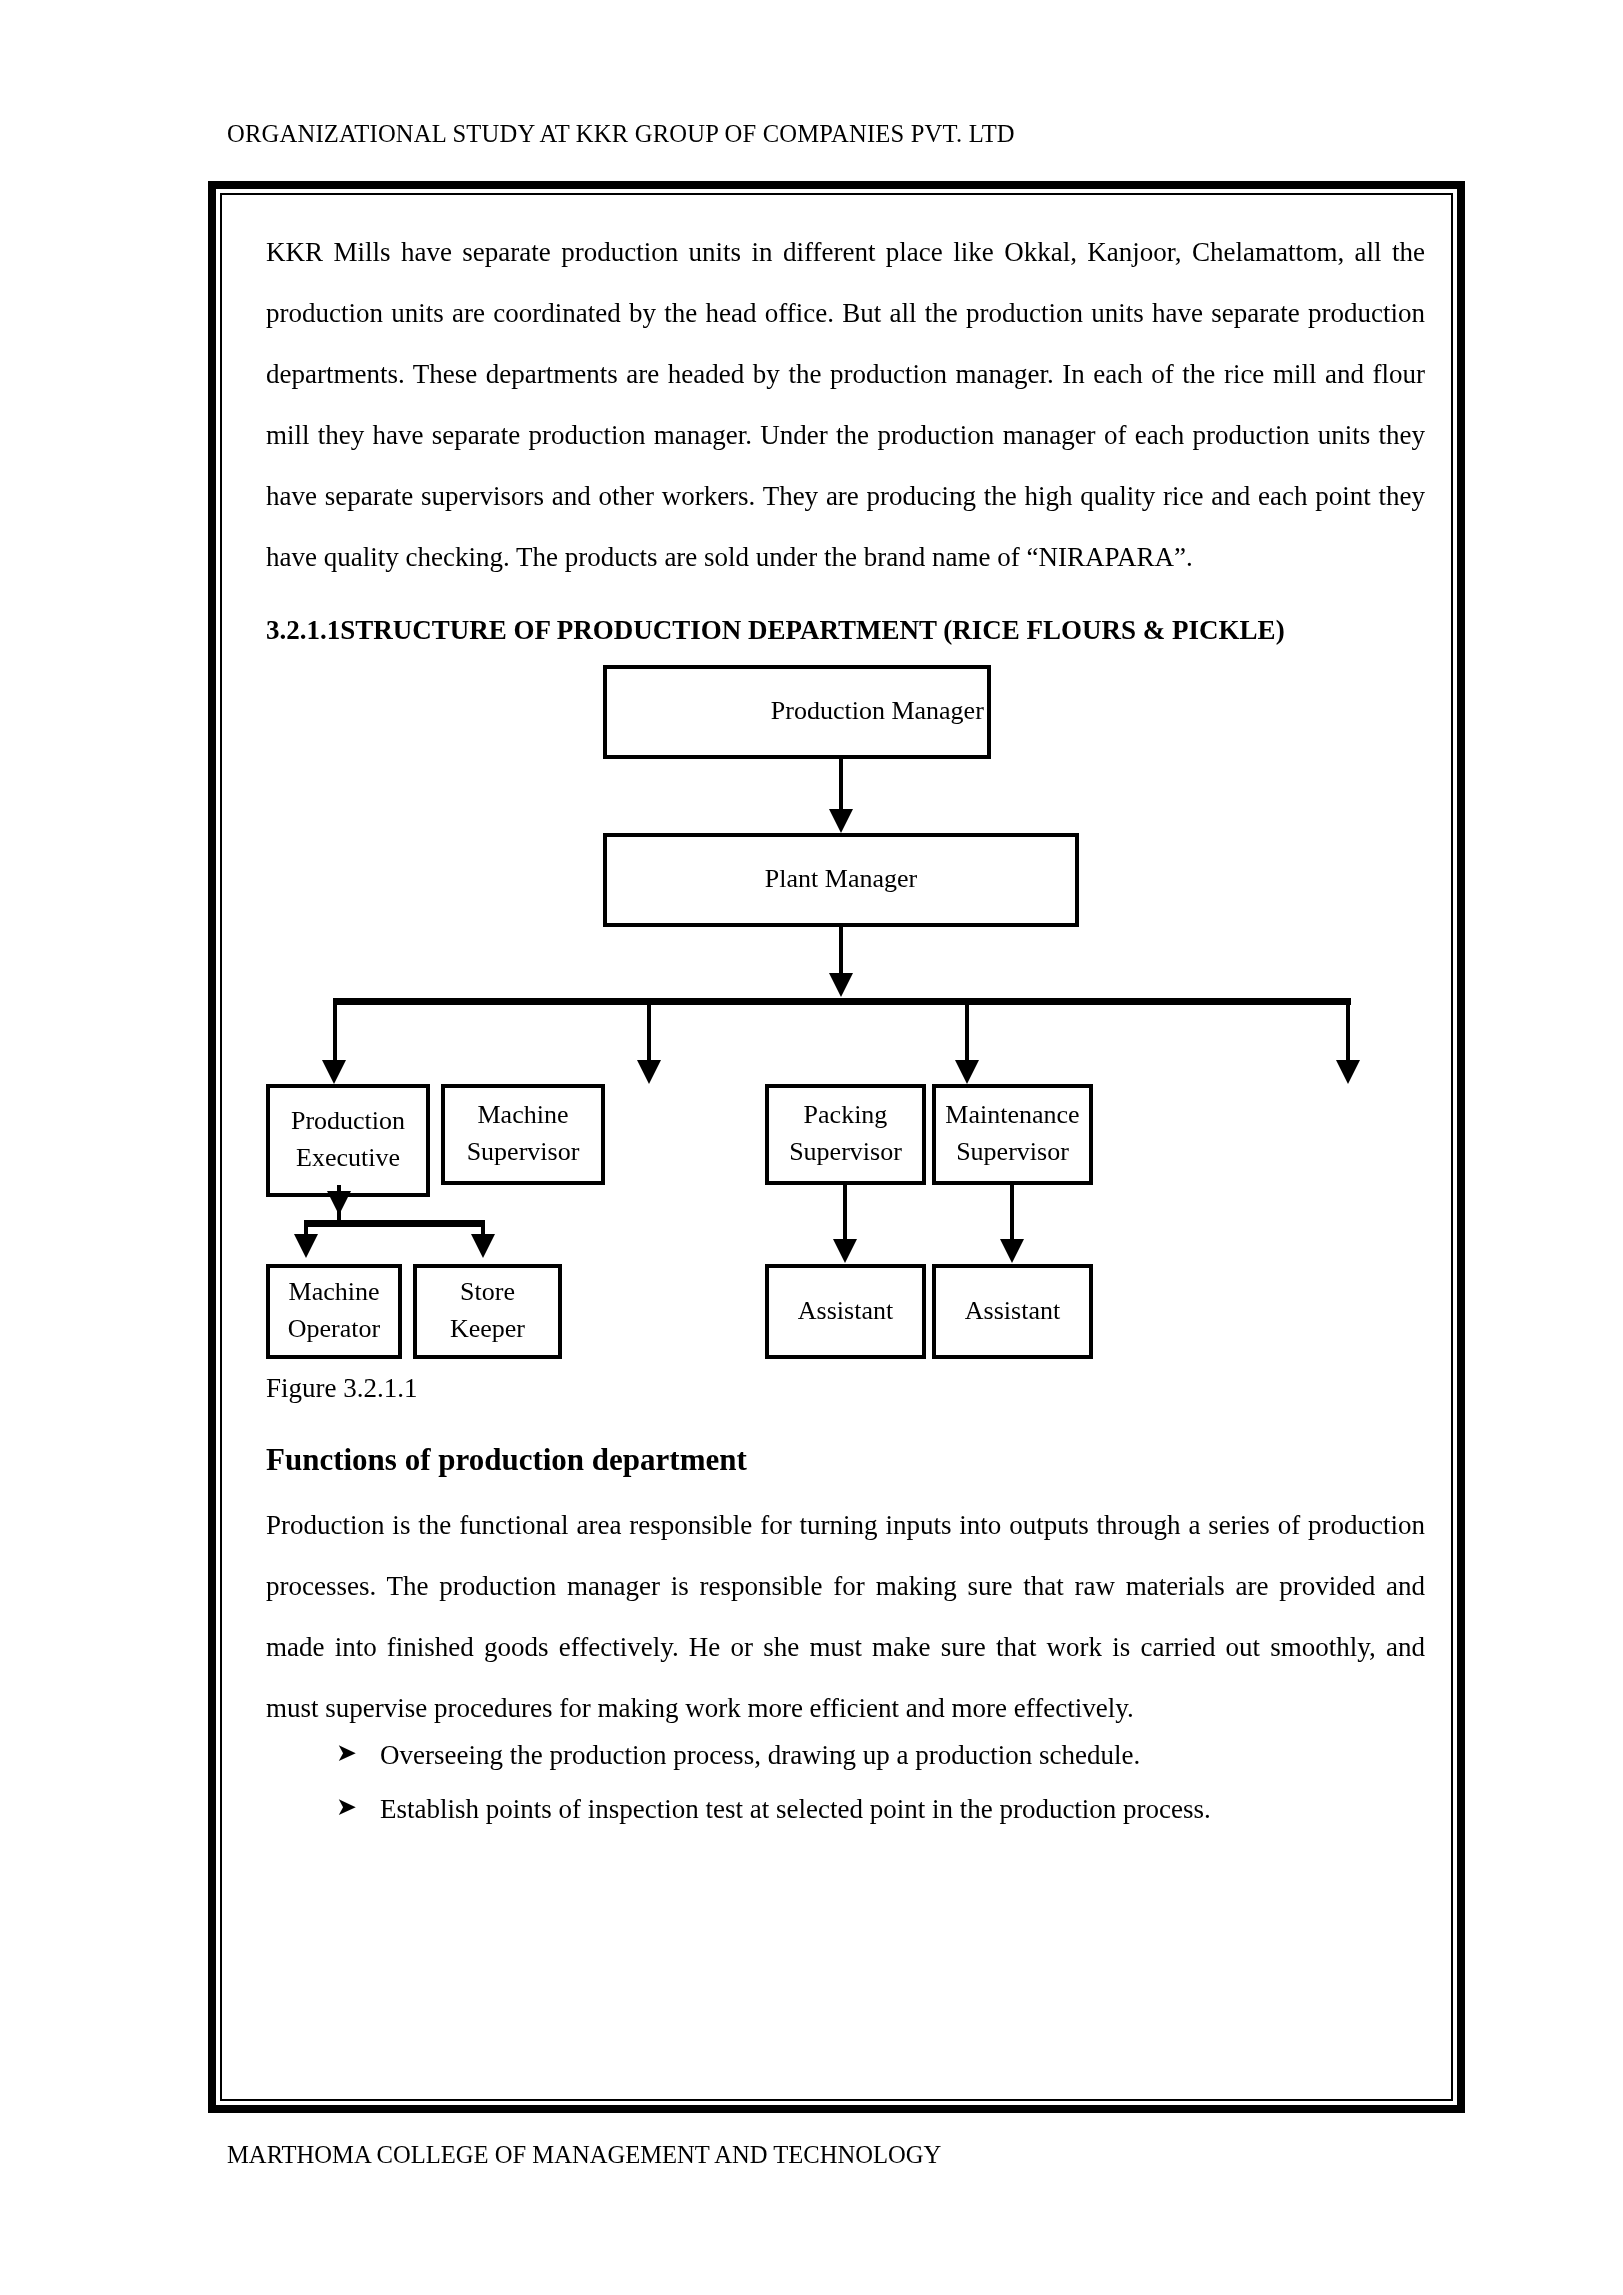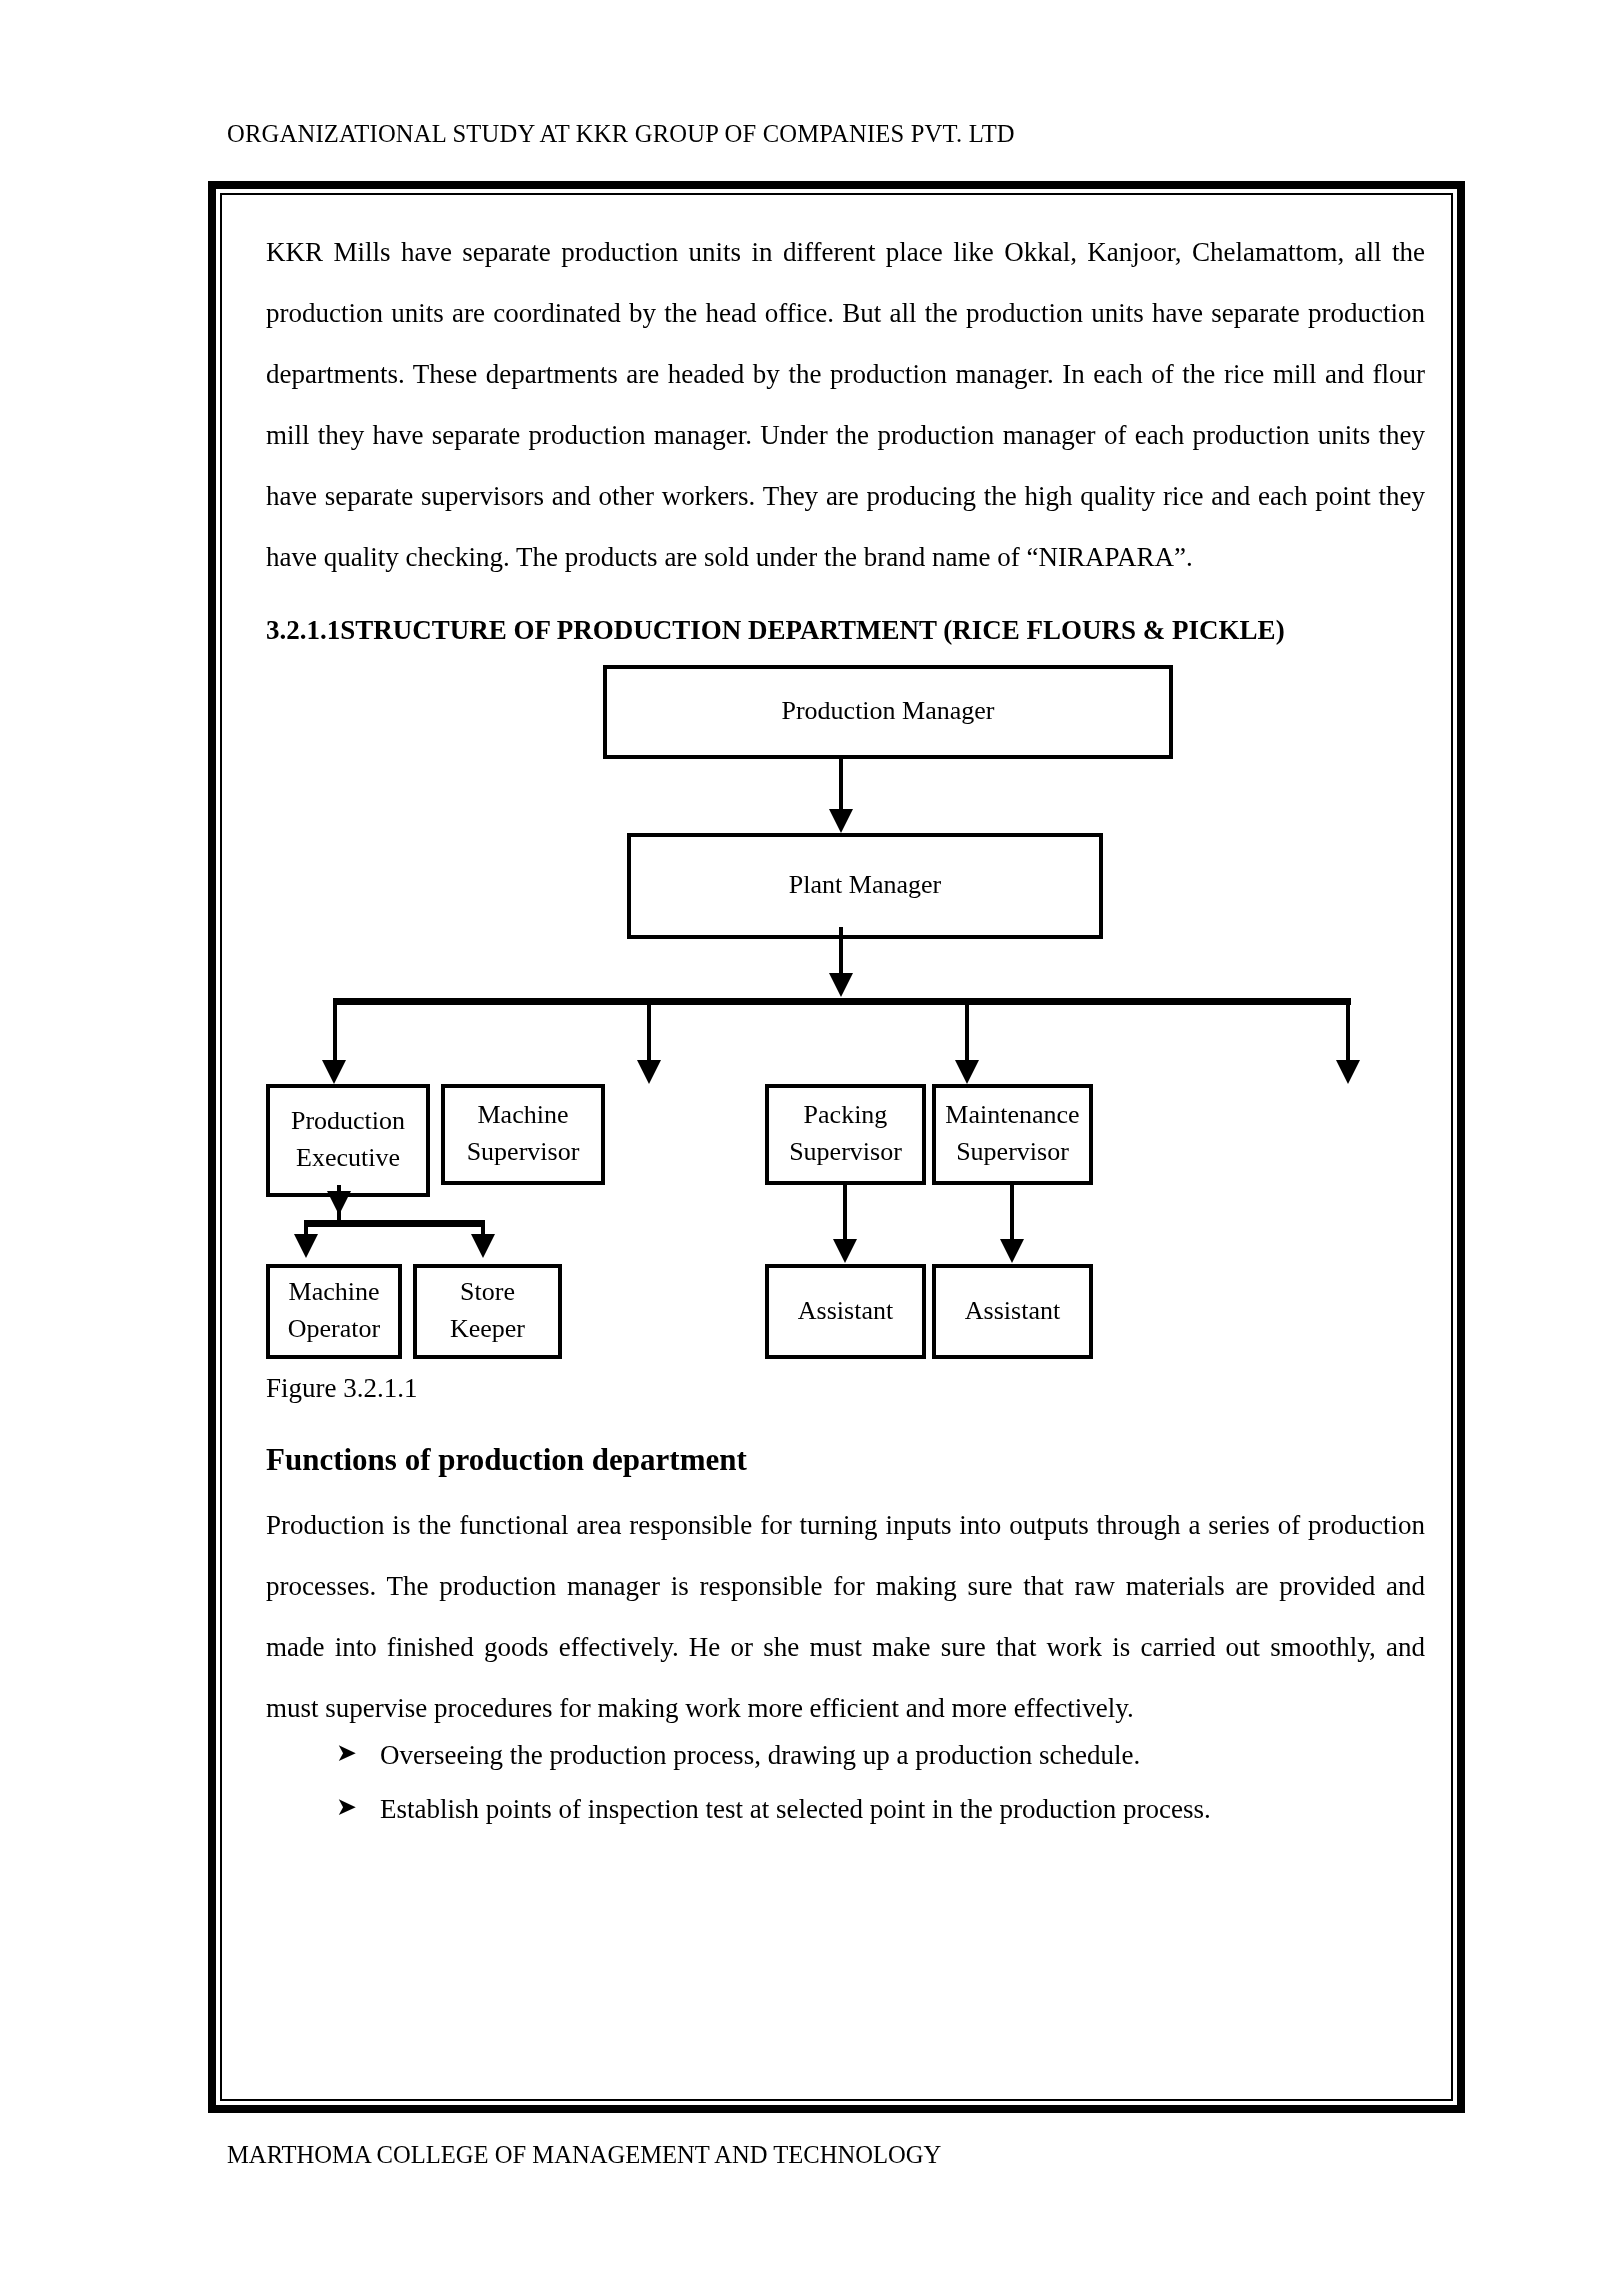--- a/index.html
+++ b/index.html
@@ -175,28 +175,28 @@
   <div class="page-frame-inner">
 
     <div class="content">
 
       <p class="body-text">KKR Mills have separate production units in different place like Okkal, Kanjoor, Chelamattom, all the production units are coordinated by the head office. But all the production units have separate production departments. These departments are headed by the production manager. In each of the rice mill and flour mill they have separate production manager. Under the production manager of each production units they have separate supervisors and other workers. They are producing the high quality rice and each point they have quality checking. The products are sold under the brand name of “NIRAPARA”.</p>
 
       <div class="section-heading">3.2.1.1STRUCTURE OF PRODUCTION DEPARTMENT (RICE FLOURS &amp; PICKLE)</div>
 
       <div class="org-chart">
 
-        <div class="node" style="left:337px; top:0px; width:570px; height:94px;">
+        <div class="node" style="left:337px; top:0px; width:388px; height:94px;justify-content:flex-end;">
           <span>Production Manager</span>
         </div>
 
         <div class="vline" style="left:573px; top:94px; height:57px;"></div>
         <div class="arrowhead" style="left:563px; top:144px;"></div>
 
-        <div class="node" style="left:337px; top:168px; width:476px; height:106px;margin-left:24px;">
+        <div class="node" style="left:337px; top:168px; width:476px; height:94px;">
           <span>Plant Manager</span>
         </div>
 
         <div class="vline" style="left:573px; top:262px; height:54px;"></div>
         <div class="arrowhead" style="left:563px; top:308px;"></div>
 
         <div class="hbus" style="left:67px; top:333px; width:1018px;"></div>
 
         <div class="vline" style="left:67px; top:333px; height:68px;"></div>
         <div class="arrowhead" style="left:56px; top:395px;"></div>

